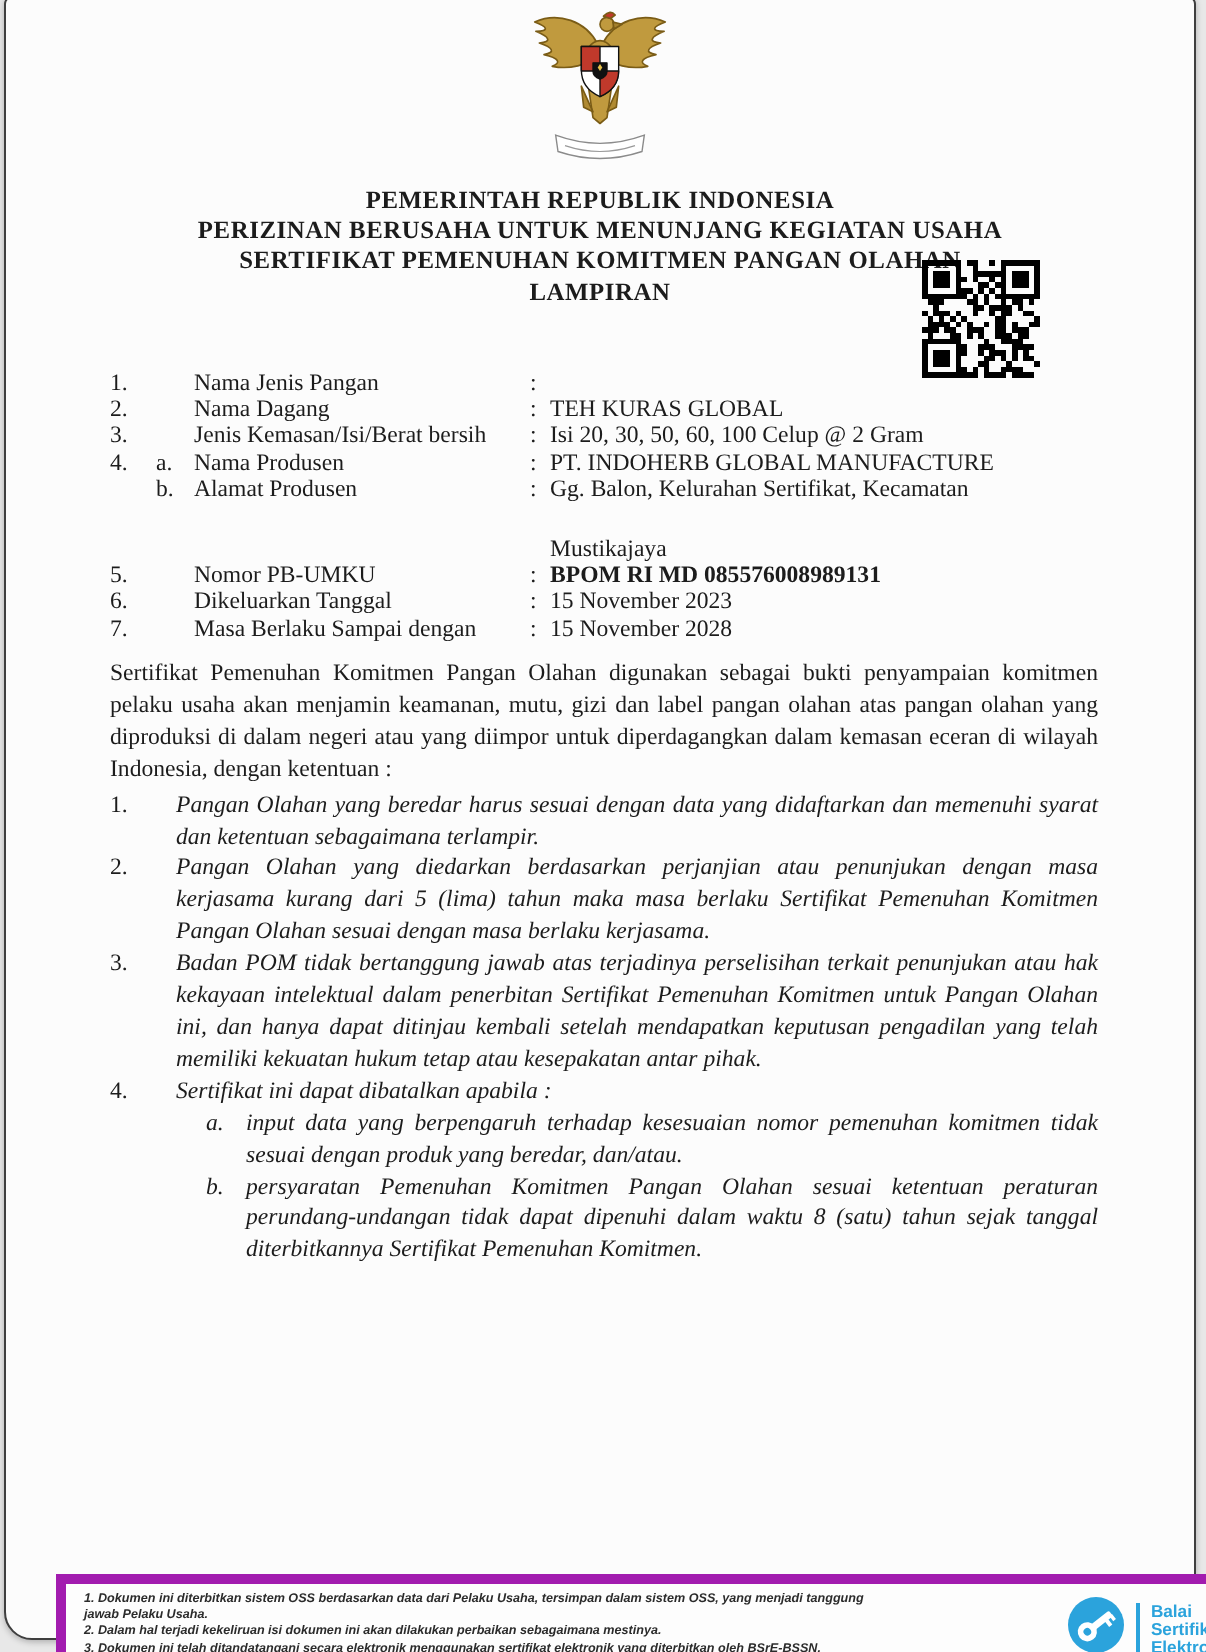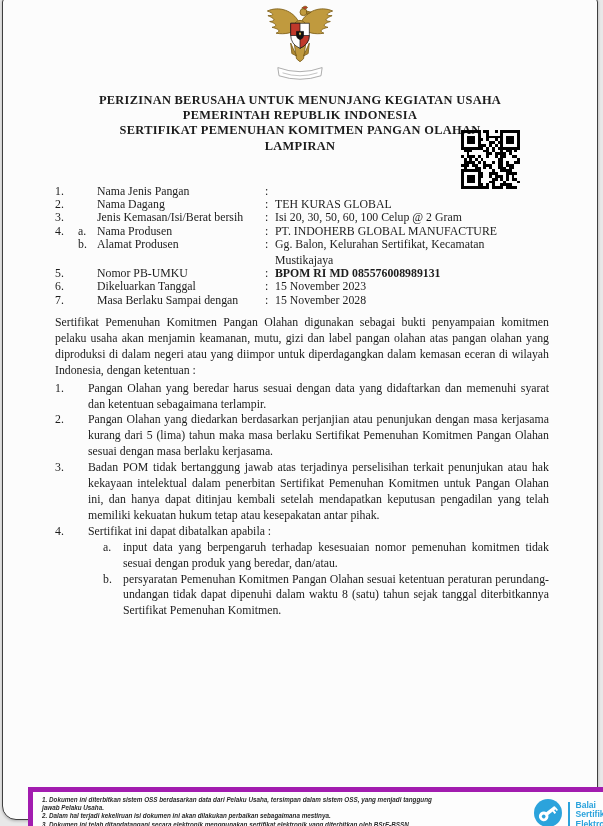--- a/index.html
+++ b/index.html
@@ -15,26 +15,26 @@
   .emblem{position:absolute;left:50%;top:2px;transform:translateX(-50%);width:70px;}
   .emblem svg{display:block;width:70px;height:90px;}
   .header{position:absolute;top:94px;left:0;width:100%;text-align:center;
     font-weight:bold;font-size:12.4px;line-height:15.2px;letter-spacing:.3px;}
   .qr{position:absolute;left:458px;top:131px;width:59px;height:59px;}
   .qr svg{display:block;width:59px;height:59px;shape-rendering:crispEdges;}
   .content{position:absolute;left:52px;top:186px;width:494px;font-size:11.8px;}
   
   .frow{display:grid;grid-template-columns:23px 19px 168px 10px 1fr;line-height:13.2px;}
   .fval div{line-height:13.2px;}
-  .fval .gap{margin-top:3px;}
+  .fval .gap{margin-top:17px;}
   .bold{font-weight:bold;}
   
   .intro{margin:7px 0 2px;text-align:justify;line-height:16.2px;}
   .crow{display:grid;grid-template-columns:33px 1fr;line-height:15.9px;}
-  .ctext{text-align:justify;}
+  .ctext{text-align:justify;font-style:italic;}
   .subrow{display:grid;grid-template-columns:20px 1fr;margin-left:15px;}
   
   .footerbox{position:absolute;left:25px;top:788px;width:543px;height:46px;
     border:5px solid #a21caf;background:#fdfdfd;padding-left:48px;}
   .notes{position:absolute;left:9px;top:4px;width:400px;
     font-family:"Liberation Sans","DejaVu Sans",sans-serif;
     font-style:italic;font-weight:bold;font-size:6.3px;line-height:8.2px;color:#2b2b2b;}
   .bse{position:absolute;right:7px;top:50%;transform:translateY(-50%);
     display:flex;align-items:center;gap:5px;}
   .bse .vdiv{width:2px;height:27px;background:#2ba3dc;}
@@ -67,22 +67,22 @@
         <path d="M58 54 l2 -3 l2 3 l-2 3 Z" fill="#e7c14c" stroke="none"></path>
       </g>
       <g stroke="#8b8b8b" stroke-width="1.2">
         <path d="M22 112 Q60 126 98 112 L96 126 Q60 138 24 126 Z" fill="#ffffff"></path>
         <path d="M30 121 Q60 131 90 121" fill="none" stroke="#9a9a9a" stroke-width="1"></path>
       </g>
     </svg>
   </div>
 
   <div class="header">
+    <div>PEMERINTAH REPUBLIK INDONESIA</div>
     <div>PERIZINAN BERUSAHA UNTUK MENUNJANG KEGIATAN USAHA</div>
-    <div>PEMERINTAH REPUBLIK INDONESIA</div>
     <div>SERTIFIKAT PEMENUHAN KOMITMEN PANGAN OLAHAN</div>
     <div>LAMPIRAN</div>
   </div>
 
   <div class="qr" id="qr">
       <svg viewBox="0 0 21 21">
         <rect x="0" y="0" width="1" height="1" fill="#000"></rect>
         <rect x="1" y="0" width="1" height="1" fill="#000"></rect>
         <rect x="2" y="0" width="1" height="1" fill="#000"></rect>
         <rect x="3" y="0" width="1" height="1" fill="#000"></rect>

